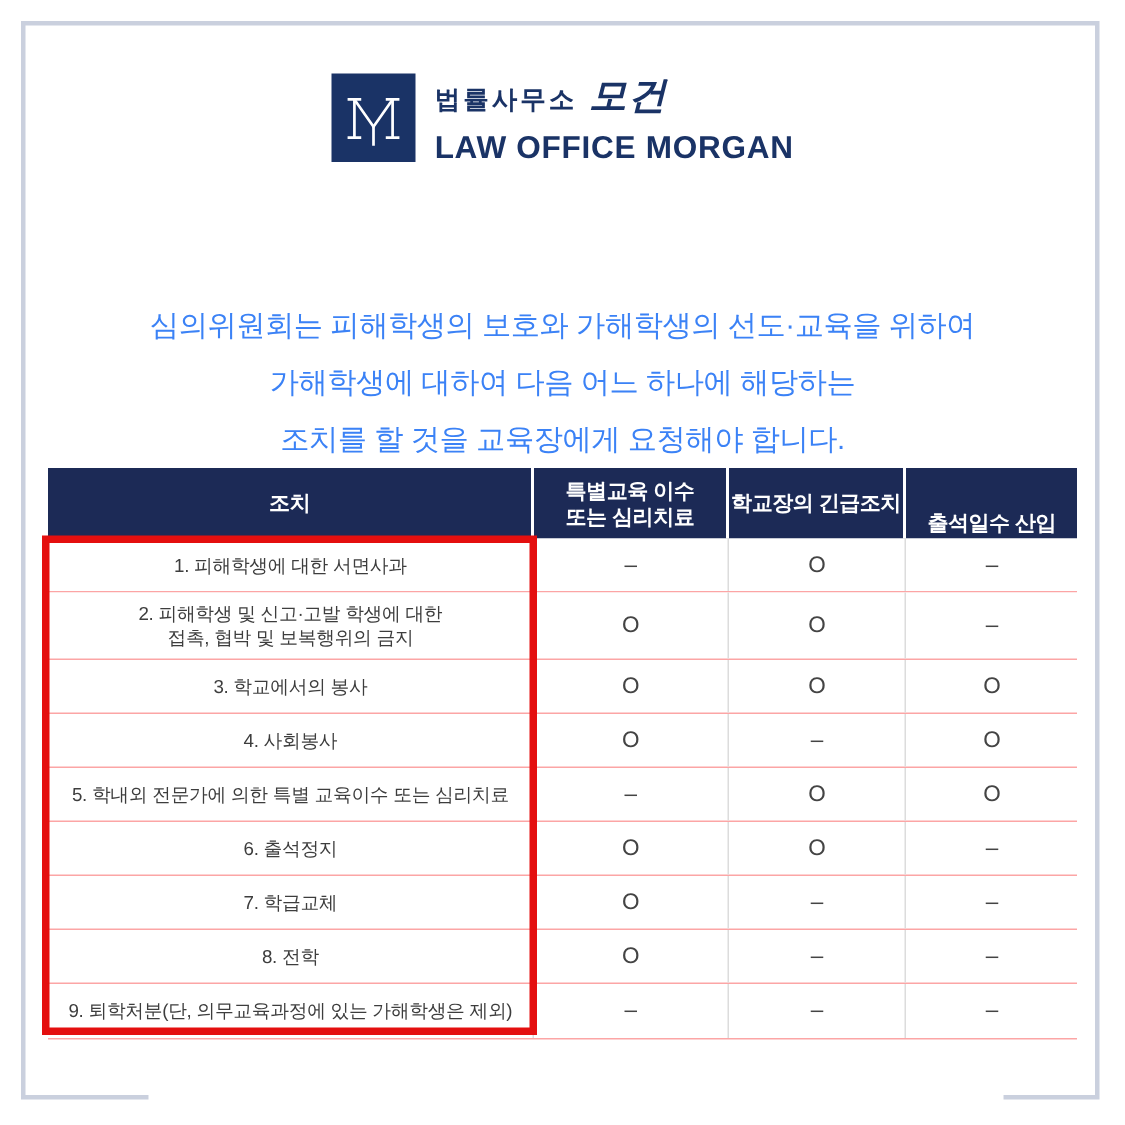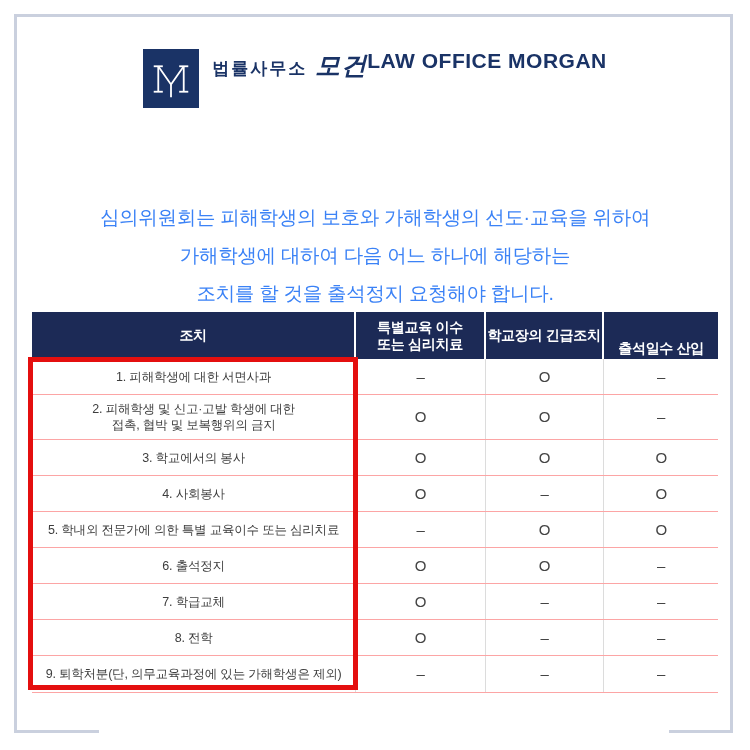--- a/index.html
+++ b/index.html
@@ -16,21 +16,21 @@
     position:absolute;left:99px;top:726px;width:570px;height:12px;background:#ffffff;
   }
   
   .logo{
     position:absolute;top:49px;left:0;right:0;height:59px;
     display:flex;justify-content:center;align-items:stretch;gap:13px;
   }
   .logo-mark{
     width:56px;background:#1a3366;display:flex;align-items:center;justify-content:center;
   }
-  .logo-text{display:flex;flex-direction:row;justify-content:center;}
+  .logo-text{display:flex;flex-direction:column;justify-content:center;}
   .logo-kr{font-size:17px;font-weight:700;color:#1a3366;letter-spacing:2px;display:flex;align-items:baseline;gap:8px;}
   .logo-kr-big{font-size:25px;font-weight:900;letter-spacing:1px;font-style:italic;}
   .logo-divider{height:2px;background:#1a3366;margin:4px 0 3px 0;}
   .logo-en{font-size:21px;font-weight:800;color:#1a3366;letter-spacing:0.5px;}
   
   .title{
     position:absolute;top:132px;left:0;right:0;margin:0;text-align:center;
     font-size:31px;color:#101010;font-weight:400;letter-spacing:-0.5px;
   }
   .title-bold{font-weight:800;}
@@ -96,21 +96,21 @@
       </div>
       <div class="logo-divider"></div>
       <div class="logo-en">LAW OFFICE MORGAN</div>
     </div>
   </header>
 
 
   <div class="subtitle">
     <div>심의위원회는 피해학생의 보호와 가해학생의 선도·교육을 위하여</div>
     <div>가해학생에 대하여 다음 어느 하나에 해당하는</div>
-    <div>조치를 할 것을 출석정지 요청해야 합니다.</div>
+    <div>조치를 할 것을 교육장에게 요청해야 합니다.</div>
   </div>
 
   <div class="table">
     <div class="thead">
       <div class="th c1">조치</div>
       <div class="th c2">특별교육 이수
 또는 심리치료</div>
       <div class="th c3">학교장의 긴급조치</div>
       <div class="th c4">출석일수 산입</div>
     </div>

